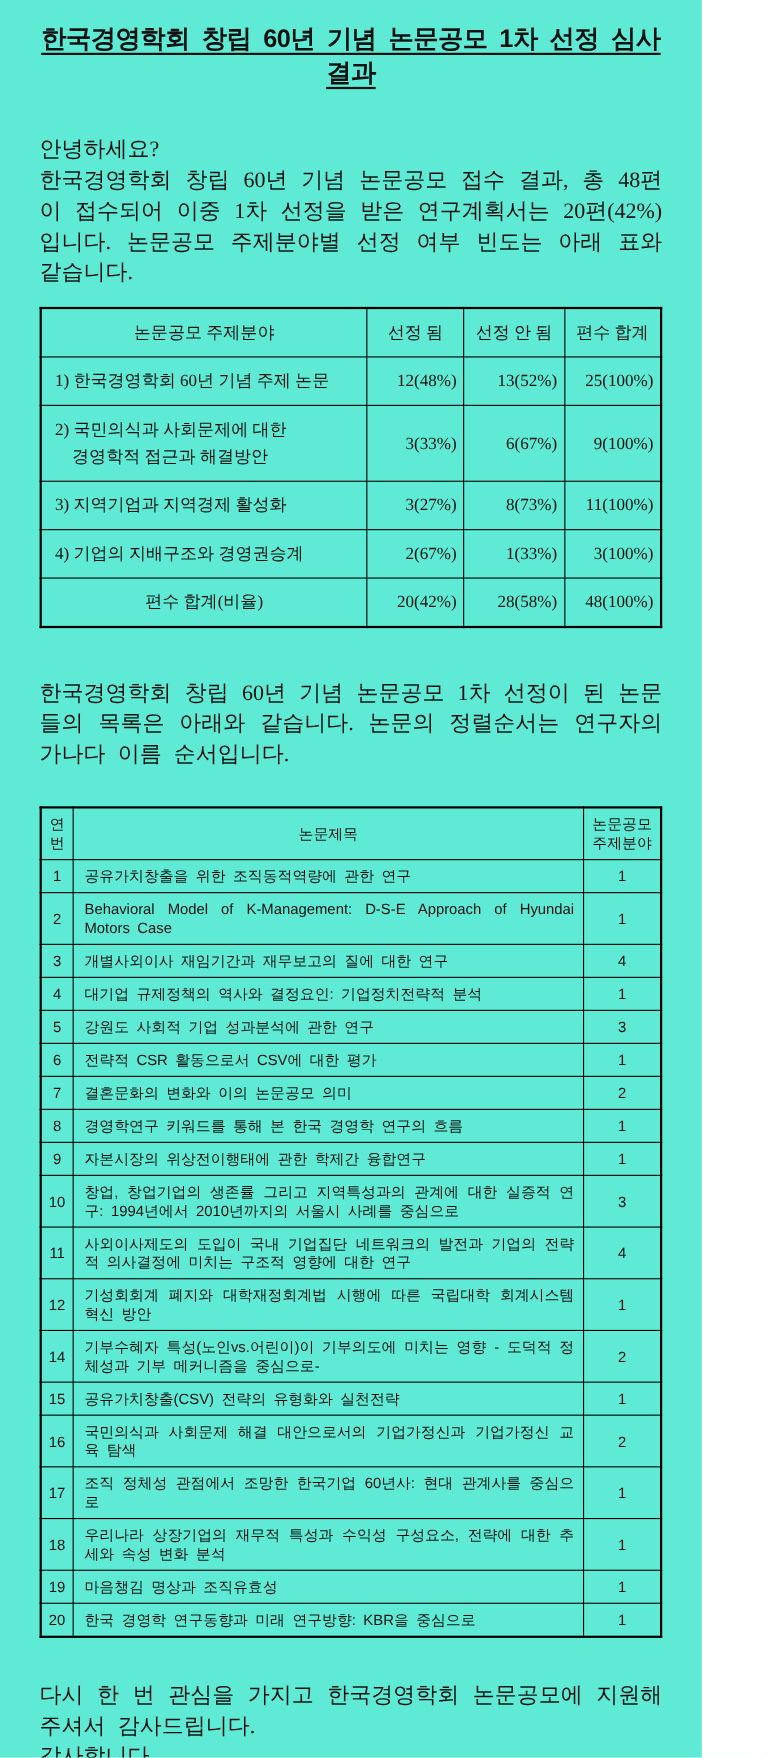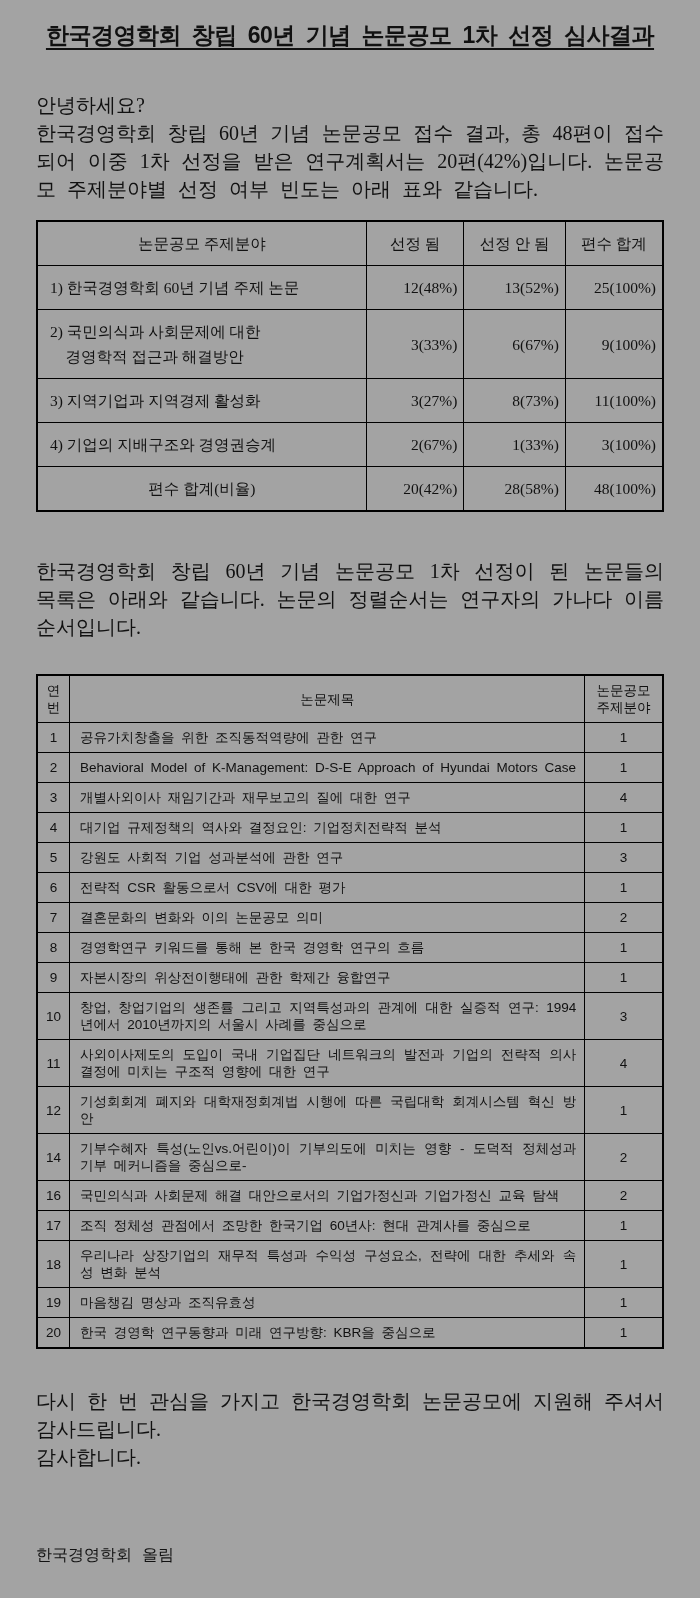--- a/index.html
+++ b/index.html
@@ -1,25 +1,25 @@
 <!DOCTYPE html>
 <html lang="ko"><head>
 <meta charset="utf-8">
 <style>
   html, body {
     margin: 0;
     padding: 0;
     background: #ffffff;
   }
   .page {
-    width: 700px;
+    width: 638px;
     height: 1598px;
     box-sizing: border-box;
     padding: 14px 36px 30px 36px;
-    background: #a3a3a3;
+    background: #5eead4;
     color: #111111;
     font-family: "Liberation Serif", "DejaVu Serif", serif;
     overflow: hidden;
   }
   .doc-title {
     font-family: "Liberation Sans", "DejaVu Sans", sans-serif;
     font-size: 23px;
     font-weight: 800;
     text-align: center;
     text-decoration: underline;
@@ -245,20 +245,25 @@
         <td class="cell-no">12</td>
         <td class="cell-ptitle">기성회회계 폐지와 대학재정회계법 시행에 따른 국립대학 회계시스템 혁신 방안</td>
         <td class="cell-ptopic">1</td>
       </tr>
       <tr>
         <td class="cell-no">14</td>
         <td class="cell-ptitle">기부수혜자 특성(노인vs.어린이)이 기부의도에 미치는 영향 - 도덕적 정체성과 기부 메커니즘을 중심으로-</td>
         <td class="cell-ptopic">2</td>
       </tr>
       <tr>
+        <td class="cell-no">15</td>
+        <td class="cell-ptitle">공유가치창출(CSV) 전략의 유형화와 실천전략</td>
+        <td class="cell-ptopic">1</td>
+      </tr>
+      <tr>
         <td class="cell-no">16</td>
         <td class="cell-ptitle">국민의식과 사회문제 해결 대안으로서의 기업가정신과 기업가정신 교육 탐색</td>
         <td class="cell-ptopic">2</td>
       </tr>
       <tr>
         <td class="cell-no">17</td>
         <td class="cell-ptitle">조직 정체성 관점에서 조망한 한국기업 60년사: 현대 관계사를 중심으로</td>
         <td class="cell-ptopic">1</td>
       </tr>
       <tr>

